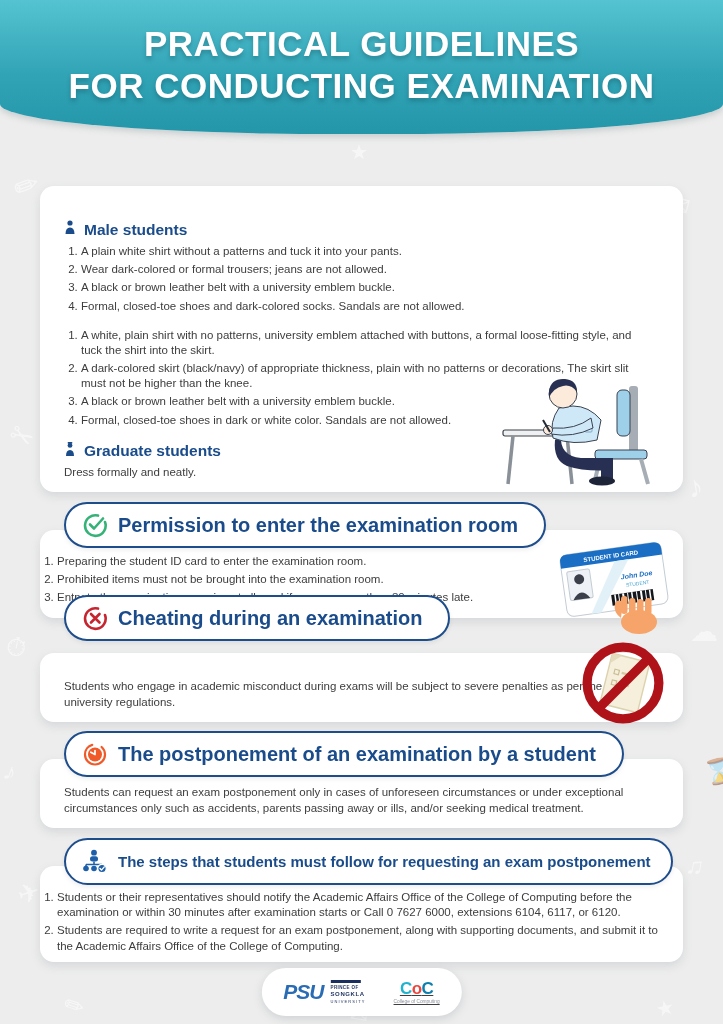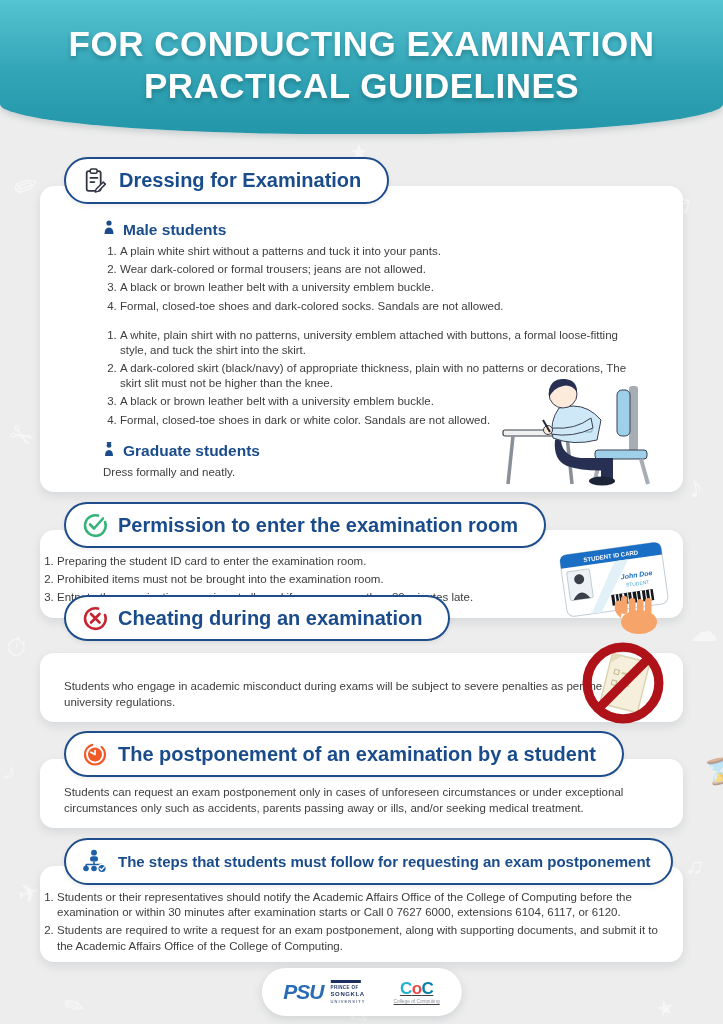--- a/index.html
+++ b/index.html
@@ -40,21 +40,21 @@
   .pill-title.small{font-size:15px;}
   .pill-icon{display:flex;align-items:center;}
 
   
   .subhead{display:flex;align-items:center;gap:8px;color:#1a4c8b;font-weight:bold;font-size:15.5px;margin:0 0 5px 0;}
   .body-text{font-size:11.5px;line-height:1.42;color:#3d3d3d;}
   ol.num-list{margin:0;padding-left:17px;font-size:11.5px;line-height:1.32;color:#3d3d3d;}
   ol.num-list li{margin-bottom:3px;}
 
   
-  .card-pad{padding:34px 36px 14px 24px;margin-left:39px;}
+  .card-pad{padding:34px 36px 14px 24px;}
   .group{margin-bottom:14px;position:relative;z-index:2;}
   .note-text{font-size:11.5px;color:#3d3d3d;}
   .student-illustration{position:absolute;right:10px;bottom:2px;z-index:1;}
 
   
   .perm-list{padding:24px 150px 16px 18px;}
   .idcard-illustration{position:absolute;right:2px;top:4px;}
 
   
   .sec-body{padding:25px 24px 14px 24px;}
@@ -103,37 +103,25 @@
       <span class="doodle" style="left: 686px; top: 852px; font-size: 24px; transform: rotate(10deg);">♫</span>
       <span class="doodle" style="left: 64px; top: 992px; font-size: 24px; transform: rotate(18deg);">✏</span>
       <span class="doodle" style="left: 656px; top: 996px; font-size: 20px; transform: rotate(-12deg);">★</span>
       <span class="doodle" style="left: 350px; top: 1002px; font-size: 22px; transform: rotate(8deg);">✉</span>
       <span class="doodle" style="left: 704px; top: 758px; font-size: 24px; transform: rotate(-14deg);">⌛</span>
       <span class="doodle" style="left: 4px; top: 758px; font-size: 24px; transform: rotate(20deg);">♪</span>
     </div>
 
   <div class="banner">
     <div class="banner-title">
+      <div>PRACTICAL GUIDELINES</div>
       <div>FOR CONDUCTING EXAMINATION</div>
-      <div>PRACTICAL GUIDELINES</div>
-    </div>
-  </div>
-
-  <div class="pill" style="top:157px">
-    <span class="pill-icon">
-      <svg width="27" height="27" viewBox="0 0 26 26" fill="none">
-        <rect x="4.5" y="4" width="13.5" height="19" rx="2" stroke="#2e3440" stroke-width="1.7"></rect>
-        <rect x="8" y="2" width="6.5" height="4" rx="1.2" fill="#ffffff" stroke="#2e3440" stroke-width="1.5"></rect>
-        <line x1="8" y1="10.5" x2="15" y2="10.5" stroke="#2e3440" stroke-width="1.6" stroke-linecap="round"></line>
-        <line x1="8" y1="14.5" x2="12" y2="14.5" stroke="#2e3440" stroke-width="1.6" stroke-linecap="round"></line>
-        <path d="M13.5 21.5 L20.5 14.5 L22.5 16.5 L15.5 23.5 L12.8 24.2 Z" fill="#ffffff" stroke="#2e3440" stroke-width="1.4" stroke-linejoin="round"></path>
-      </svg>
-    </span>
-    <span class="pill-title">Dressing for Examination</span>
-  </div>
+    </div>
+  </div>
+
 
   <div class="card" style="top:186px;height:306px">
     <div class="card-pad">
       <div class="group">
         <div class="subhead">
           <span>
             <svg width="12" height="15" viewBox="0 0 12 15">
               <circle cx="6" cy="3" r="2.6" fill="#1a4c8b"></circle>
               <path d="M1.5,14 Q1.5,7.5 6,7.5 Q10.5,7.5 10.5,14 Z" fill="#1a4c8b"></path>
             </svg>

